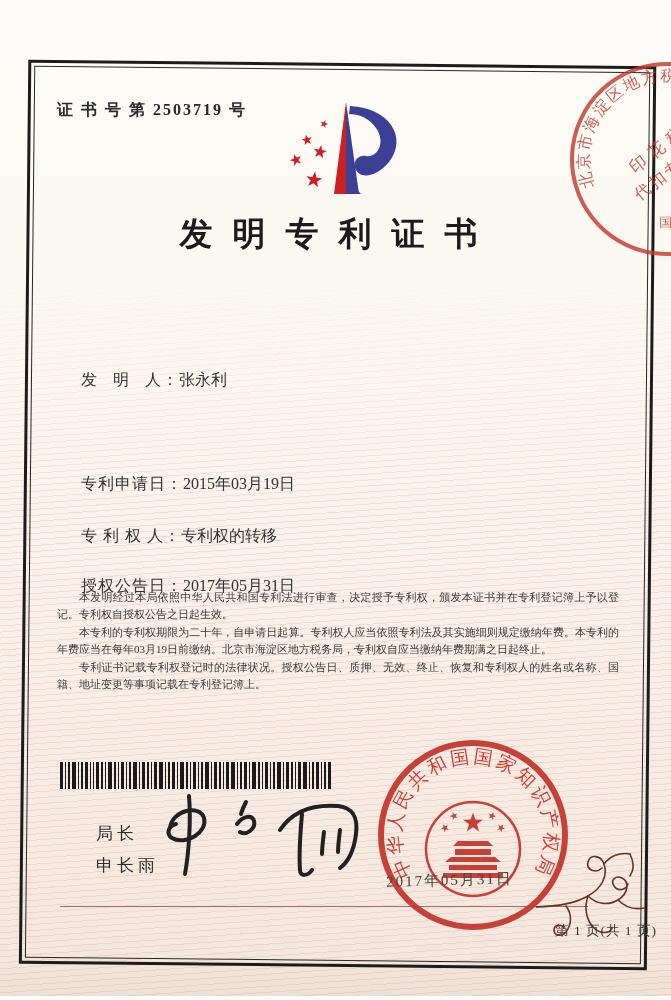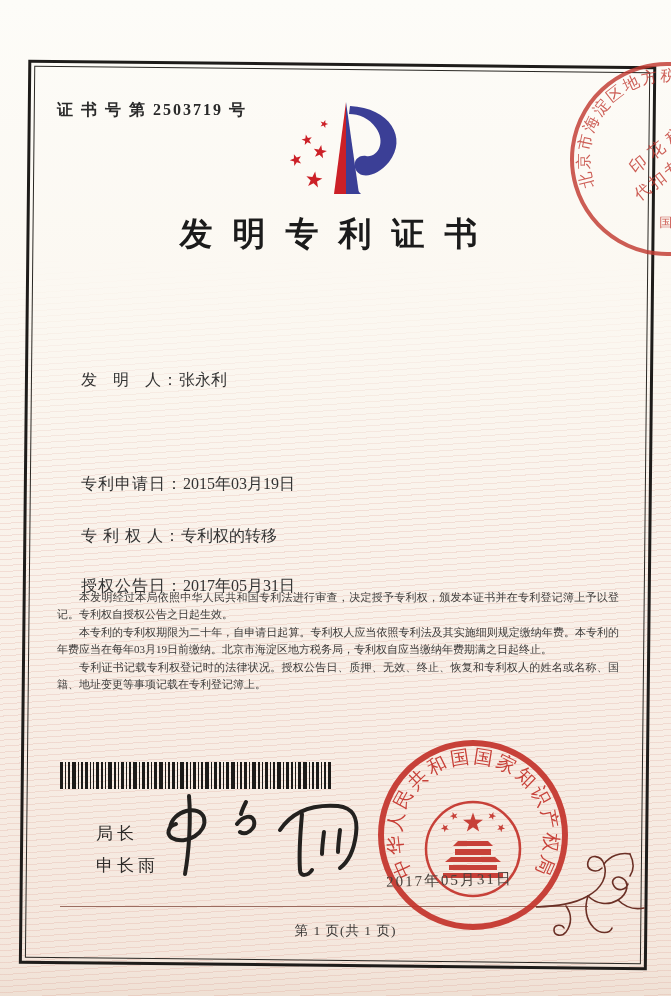--- a/index.html
+++ b/index.html
@@ -28,21 +28,21 @@
   .body-text p{margin:0;text-indent:2em;}
   .barcode{position:absolute;left:60px;top:762px;}
   .director{position:absolute;left:61px;top:822px;font-size:17px;color:#2e2c2a;letter-spacing:4px;margin-left:35px;}
   .director div{margin-bottom:9px;}
   .sig{position:absolute;left:142px;top:790px;}
   .deco-line{position:absolute;left:60px;top:906px;width:528px;height:1px;background:#7d4437;opacity:.75;}
   .flourish{position:absolute;left:536px;top:846px;}
   .seal{position:absolute;left:375px;top:737px;opacity:.92;}
   .seal-date{position:absolute;left:386px;top:871px;font-size:15px;color:#48413b;
     letter-spacing:2px;transform:rotate(-1.5deg);z-index:4;white-space:pre;}
-  .footer{position:absolute;left:0;right:14px;top:922px;text-align:center;
+  .footer{position:absolute;left:0;right:14px;top:922px;text-align:right;
     font-size:13.5px;color:#3a3836;letter-spacing:1px;padding-left:34px;}
   .corner-stamp{position:absolute;left:552px;top:44px;width:230px;height:230px;
     transform:rotate(-38deg);opacity:.82;z-index:3;}
   .red{fill:#c4332b;}
   svg text{font-family:"Liberation Serif","DejaVu Serif",serif;}
 </style>
 </head>
 <body>
 
 <div class="page">

